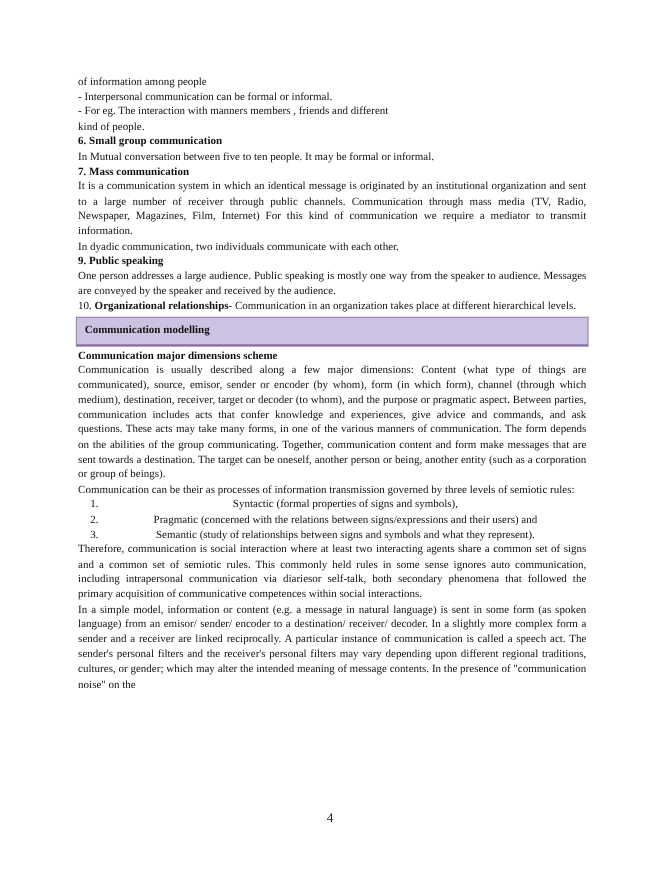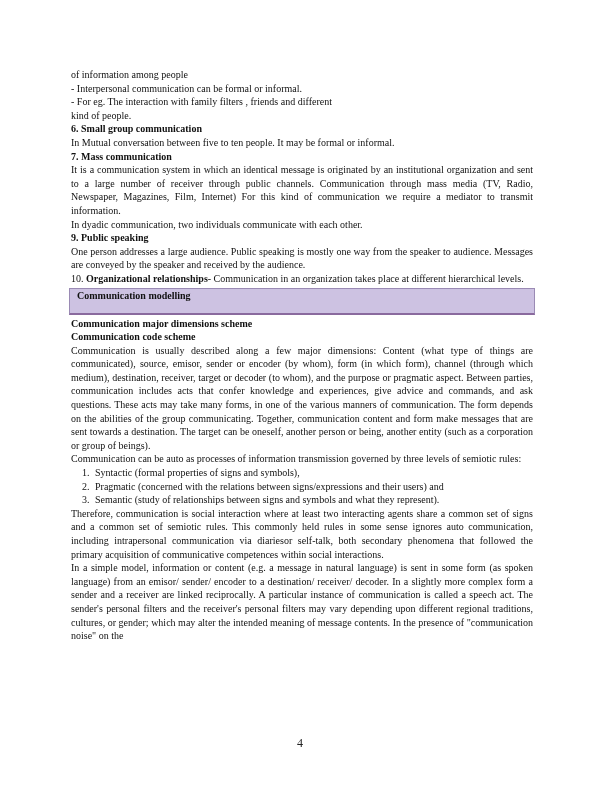--- a/index.html
+++ b/index.html
@@ -7,61 +7,60 @@
   .page {
     position: absolute; left: 71px; top: 68px; width: 462px;
     font-family: "Liberation Serif", serif; font-size: 10px; line-height: 13.6px; color: #111;
   }
   p { margin: 0; }
   .j { text-align: justify; }
   .b { font-weight: bold; }
   .hdr-box {
     margin: 2px -2px 2px -2px;
     background: #cdc2e2; border: 1px solid #9a8ab4; border-bottom: 2px solid #8a6a9e;
-    height: 24px; padding: 0 7px; display: flex; align-items: flex-start;
+    height: 24px; padding: 0 7px; display: flex; align-items: center;
     font-weight: bold;
   }
-  ol { margin: 0; padding-left: 21px; }
+  ol { margin: 0; padding-left: 21px; text-align: center; }
   ol li { padding-left: 3px; }
   .pagenum {
     position: absolute; left: 0; width: 600px; top: 736px; text-align: center;
     font-family: "Liberation Serif", serif; font-size: 12px; color: #222;
   }
 </style>
 </head>
 <body>
 
 <div class="page">
   <p>of information among people</p>
   <p>- Interpersonal communication can be formal or informal.</p>
-  <p>- For eg. The interaction with family filters , friends and different</p>
+  <p>- For eg. The interaction with manners members , friends and different</p>
   <p>kind of people.</p>
 
   <p class="b">6. Small group communication</p>
   <p>In Mutual conversation between five to ten people. It may be formal or informal.</p>
 
   <p class="b">7. Mass communication</p>
   <p class="j">It is a communication system in which an identical message is originated by an institutional organization and sent to a large number of receiver through public channels. Communication through mass media (TV, Radio, Newspaper, Magazines, Film, Internet)  For this kind of communication we require a mediator to transmit information.</p>
 
   <p>In dyadic communication, two individuals communicate with each other.</p>
 
   <p class="b">9. Public speaking</p>
   <p class="j">One person addresses a large audience. Public speaking is mostly one way from the speaker to audience. Messages are conveyed by the speaker and received by the audience.</p>
 
   <p><span>10. </span><span class="b">Organizational relationships</span><span>- Communication in an organization takes place at different hierarchical levels.</span></p>
 
   <div class="hdr-box">
     <span>Communication modelling</span>
   </div>
 
   <p class="b">Communication major dimensions scheme</p>
-  <p class="b">Communication code scheme</p>
 
   <p class="j">Communication is usually described along a few major dimensions: Content (what type of things are communicated), source, emisor, sender or encoder (by whom), form (in which form), channel (through which medium), destination, receiver, target or decoder (to whom), and the purpose or pragmatic aspect. Between parties, communication includes acts that confer knowledge and experiences, give advice and commands, and ask questions. These acts may take many forms, in one of the various manners of communication. The form depends on the abilities of the group communicating. Together, communication content and form make messages that are sent towards a destination. The target can be oneself, another person or being, another entity (such as a corporation or group of beings).</p>
-  <p class="j">Communication can be auto as processes of information transmission governed by three levels of semiotic rules:</p>
+  <p class="j">Communication can be their as processes of information transmission governed by three levels of semiotic rules:</p>
 
   <ol>
     <li>Syntactic (formal properties of signs and symbols),</li>
     <li>Pragmatic (concerned with the relations between signs/expressions and their users) and</li>
     <li>Semantic (study of relationships between signs and symbols and what they represent).</li>
   </ol>
 
   <p class="j">Therefore, communication is social interaction where at least two interacting agents share a common set of signs and a common set of semiotic rules. This commonly held rules in some sense ignores auto communication, including intrapersonal communication via diariesor self-talk, both secondary phenomena that followed the primary acquisition of communicative competences within social interactions.</p>
   <p class="j">In a simple model, information or content (e.g. a message in natural language) is sent in some form (as spoken language) from an emisor/ sender/ encoder to a destination/ receiver/ decoder. In a slightly more complex form a sender and a receiver are linked reciprocally. A particular instance of communication is called a speech act. The sender's personal filters and the receiver's personal filters may vary depending upon different regional traditions, cultures, or gender; which may alter the intended meaning of message contents. In the presence of "communication noise" on the</p>
 </div>

